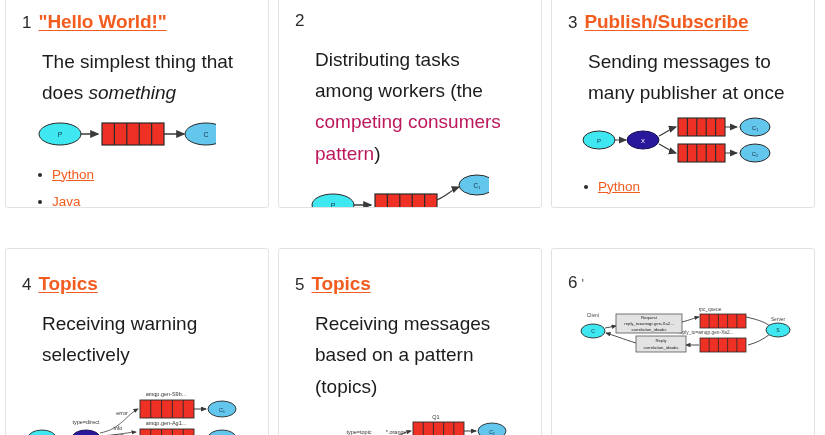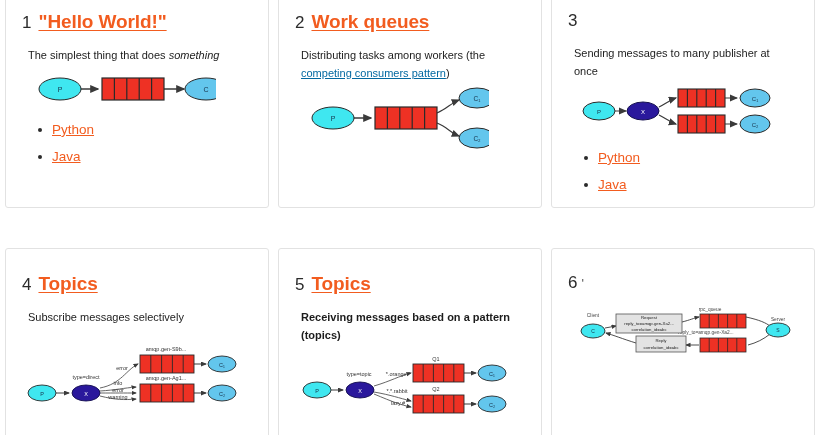--- a/index.html
+++ b/index.html
@@ -38,26 +38,26 @@
     color:#2b2b2b;font-size:17px;font-weight:400;
   }
   .card-title{
     color:#f25c1f;font-weight:700;font-size:19px;
     text-decoration:underline;text-underline-offset:2px;
     letter-spacing:-0.1px;cursor:pointer;
   }
   .card-tick{color:#555;font-size:13px;margin-left:-3px;}
 
   .card-desc{
-    margin:13px 0 0 6px;
-    font-size:11px;line-height:1.65;color:#1c1c1c;
+    margin:13px 0 0 20px;
+    font-size:19px;line-height:1.65;color:#1c1c1c;
     max-width:205px;
   }
   .card-desc .it{font-style:italic;}
-  .card-desc a{color:#0369a1;text-decoration:underline;cursor:pointer;}
+  .card-desc a{color:#be185d;cursor:pointer;}
 
   .diagram{margin:5px 0 0 14px;}
 
   .bullets{margin:4px 0 0 0;padding:0 0 0 30px;list-style:none;}
   .bullets li{
     position:relative;font-size:13.5px;line-height:1.0;margin-top:14px;
   }
   .bullets li:before{
     content:"";position:absolute;left:-14px;top:5px;
     width:4px;height:4px;border-radius:50%;background:#2b2b2b;
@@ -109,21 +109,20 @@
           <li><a>Python</a></li>
           <li><a>Java</a></li>
         </ul>
       </div>
     </div>
 
     <div class="card">
       <div class="card-inner">
         <div class="card-head">
           <span class="card-num">2</span>
-          <span class="card-title">Work queues</span>
         </div>
         <div class="card-desc">
           <span>Distributing tasks among workers (the </span><a>competing consumers pattern</a><span>)</span>
         </div>
         <div class="diagram">
           <svg width="180" height="62" viewBox="0 0 180 62">
             <defs>
               <marker id="ar2" markerWidth="7" markerHeight="7" refX="6" refY="3" orient="auto">
                 <path d="M0,0 L7,3 L0,6 z" fill="#3a3a3a"></path>
               </marker>
@@ -146,20 +145,21 @@
             <text class="lbl" x="168" y="54" font-size="6.5" fill="#17324a" text-anchor="middle">C₂</text>
           </svg>
         </div>
       </div>
     </div>
 
     <div class="card">
       <div class="card-inner">
         <div class="card-head">
           <span class="card-num">3</span>
+          <span class="card-title">Publish/Subscribe</span>
         </div>
         <div class="card-desc">Sending messages to many publisher at once</div>
         <div class="diagram">
           <svg width="190" height="52" viewBox="0 0 190 52">
             <defs>
               <marker id="ar3" markerWidth="7" markerHeight="7" refX="6" refY="3" orient="auto">
                 <path d="M0,0 L7,3 L0,6 z" fill="#3a3a3a"></path>
               </marker>
             </defs>
             <line x1="33" y1="26" x2="44" y2="26" stroke="#3a3a3a" stroke-width="1.2" marker-end="url(#ar3)"></line>
@@ -198,21 +198,21 @@
   </div>
 
   <div class="row row2">
 
     <div class="card">
       <div class="card-inner">
         <div class="card-head">
           <span class="card-num">4</span>
           <span class="card-title">Topics</span>
         </div>
-        <div class="card-desc">Subscribe messages selectively</div>
+        <div class="card-desc">Receiving warning selectively</div>
         <div class="diagram" style="margin-left:4px;margin-top:10px;">
           <svg width="230" height="75" viewBox="0 0 230 75">
             <defs>
               <marker id="ar4" markerWidth="6" markerHeight="6" refX="5" refY="2.5" orient="auto">
                 <path d="M0,0 L6,2.5 L0,5 z" fill="#3a3a3a"></path>
               </marker>
             </defs>
             <line x1="30" y1="57" x2="43" y2="57" stroke="#3a3a3a" stroke-width="1" marker-end="url(#ar4)"></line>
             <path d="M74,52 C95,48 100,34 112,28" fill="none" stroke="#555" stroke-width="0.9" marker-end="url(#ar4)"></path>
             <path d="M74,55 C90,54 98,52 110,51" fill="none" stroke="#555" stroke-width="0.9" marker-end="url(#ar4)"></path>
@@ -251,21 +251,21 @@
         </div>
       </div>
     </div>
 
     <div class="card">
       <div class="card-inner">
         <div class="card-head">
           <span class="card-num">5</span>
           <span class="card-title">Topics</span>
         </div>
-        <div class="card-desc" style="max-width:225px;font-weight:bold;">Receiving messages based on a pattern (topics)</div>
+        <div class="card-desc" style="max-width:225px;">Receiving messages based on a pattern (topics)</div>
         <div class="diagram" style="margin-left:6px;margin-top:6px;">
           <svg width="225" height="70" viewBox="0 0 225 70">
             <defs>
               <marker id="ar5" markerWidth="6" markerHeight="6" refX="5" refY="2.5" orient="auto">
                 <path d="M0,0 L6,2.5 L0,5 z" fill="#3a3a3a"></path>
               </marker>
             </defs>
             <line x1="30" y1="40" x2="42" y2="40" stroke="#3a3a3a" stroke-width="1" marker-end="url(#ar5)"></line>
             <path d="M73,36 C90,31 98,26 110,23" fill="none" stroke="#555" stroke-width="0.9" marker-end="url(#ar5)"></path>
             <path d="M73,42 C90,45 98,48 110,51" fill="none" stroke="#555" stroke-width="0.9" marker-end="url(#ar5)"></path>

